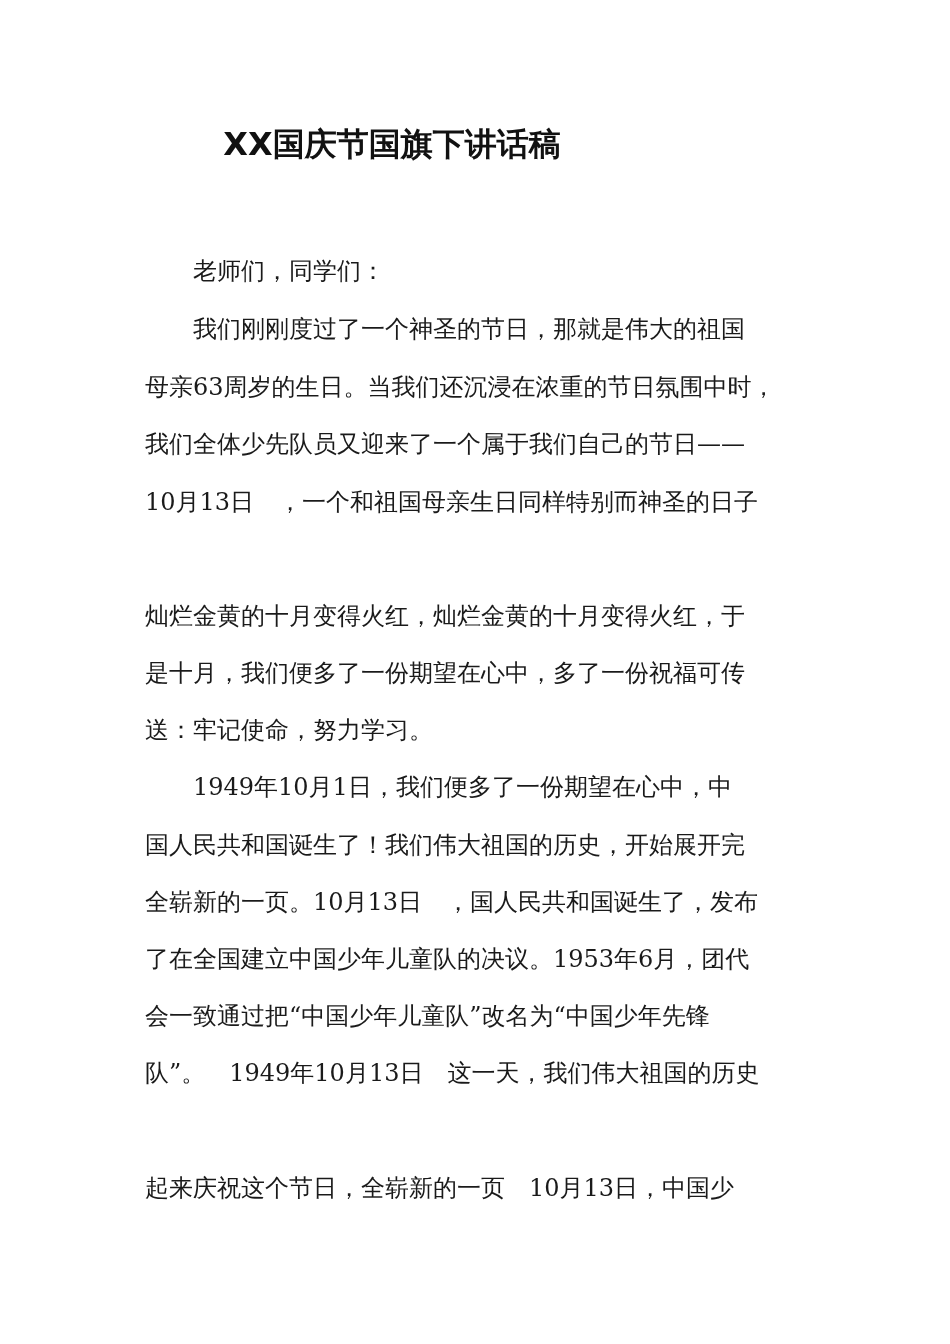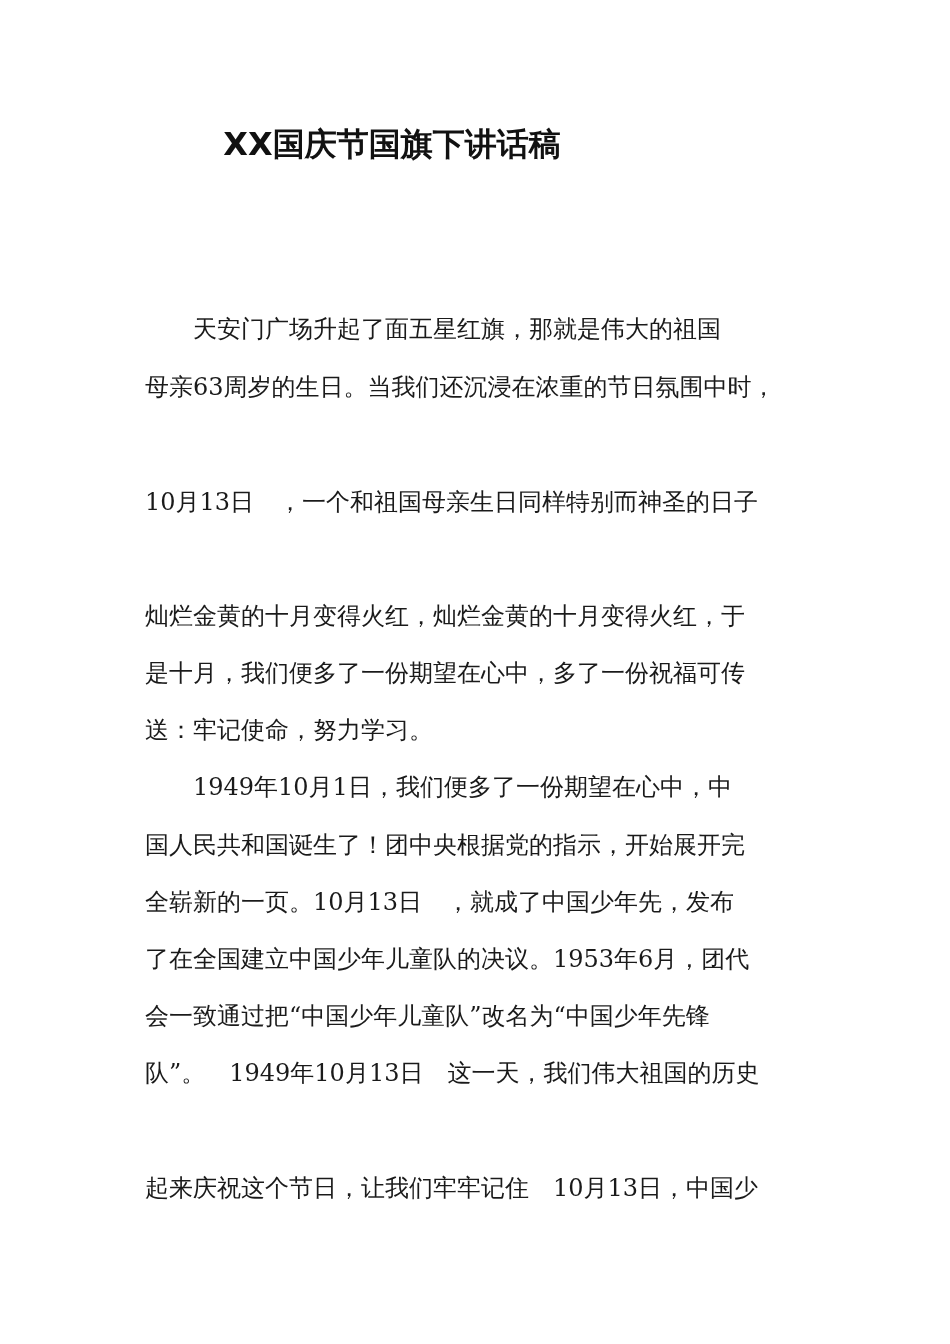--- a/index.html
+++ b/index.html
@@ -14,26 +14,28 @@
       position: absolute; left: 145px;
       font-family: "DejaVu Serif", serif; font-size: 24px; color: #1a1a1a;
       line-height: 32px; white-space: pre;
     }
   </style>
 </head>
 <body>
 
 <div class="page">
   <div class="title">XX国庆节国旗下讲话稿</div>
-  <div class="line" style="top:313px">　　天安门广场升起了面五星红旗，那就是伟大的祖国</div>
+  <div class="line" style="top:255px">　　老师们，同学们：</div>
+  <div class="line" style="top:313px">　　我们刚刚度过了一个神圣的节日，那就是伟大的祖国</div>
   <div class="line" style="top:371px">母亲63周岁的生日。当我们还沉浸在浓重的节日氛围中时，</div>
+  <div class="line" style="top:428px">我们全体少先队员又迎来了一个属于我们自己的节日——</div>
   <div class="line" style="top:486px">10月13日　，一个和祖国母亲生日同样特别而神圣的日子</div>
   <div class="line" style="top:600px">灿烂金黄的十月变得火红，灿烂金黄的十月变得火红，于</div>
   <div class="line" style="top:657px">是十月，我们便多了一份期望在心中，多了一份祝福可传</div>
   <div class="line" style="top:714px">送：牢记使命，努力学习。</div>
   <div class="line" style="top:771px">　　1949年10月1日，我们便多了一份期望在心中，中</div>
-  <div class="line" style="top:829px">国人民共和国诞生了！团中央根据党的指示，开始展开完</div>
-  <div class="line" style="top:886px">全崭新的一页。10月13日　，就成了中国少年先，发布</div>
+  <div class="line" style="top:829px">国人民共和国诞生了！我们伟大祖国的历史，开始展开完</div>
+  <div class="line" style="top:886px">全崭新的一页。10月13日　，国人民共和国诞生了，发布</div>
   <div class="line" style="top:943px">了在全国建立中国少年儿童队的决议。1953年6月，团代</div>
   <div class="line" style="top:1000px">会一致通过把“中国少年儿童队”改名为“中国少年先锋</div>
   <div class="line" style="top:1057px">队”。　1949年10月13日　这一天，我们伟大祖国的历史</div>
-  <div class="line" style="top:1172px">起来庆祝这个节日，让我们牢牢记住　10月13日，中国少</div>
+  <div class="line" style="top:1172px">起来庆祝这个节日，全崭新的一页　10月13日，中国少</div>
 </div>
 
 </body></html>

